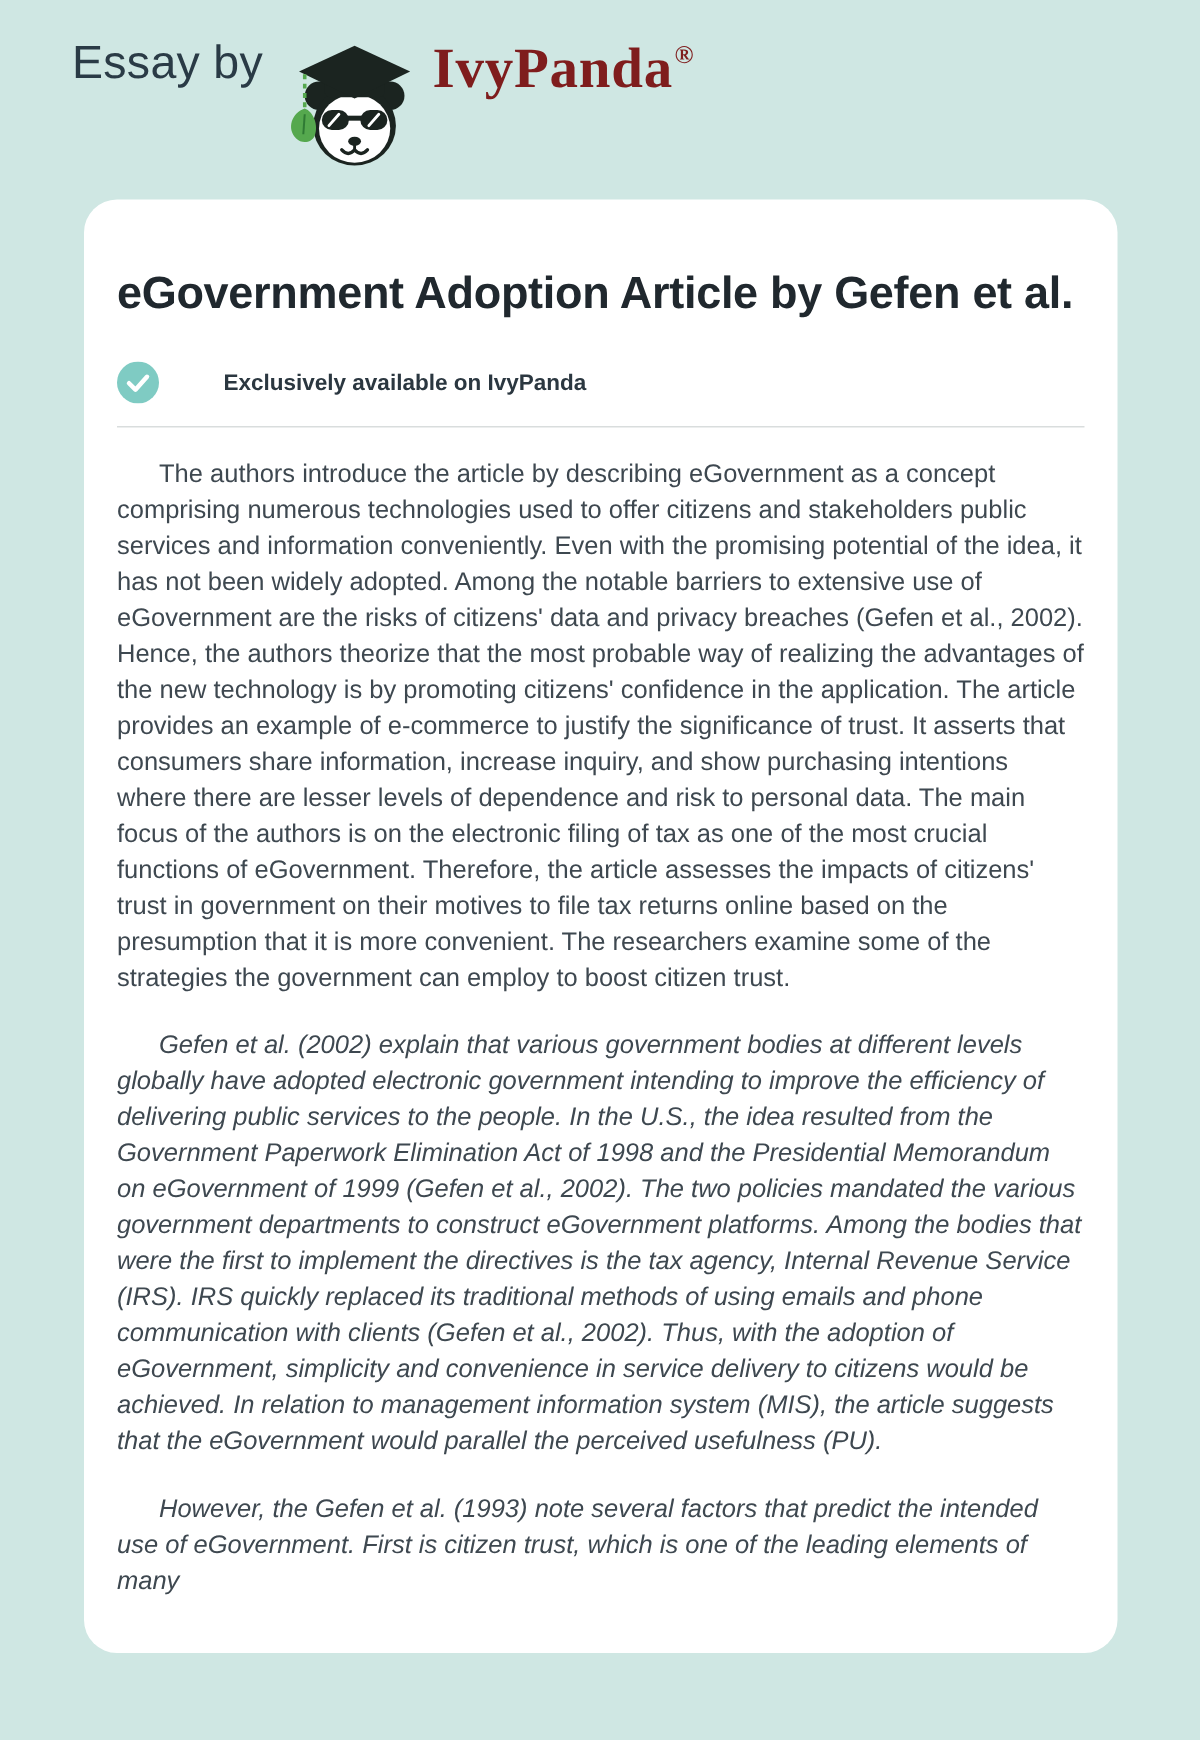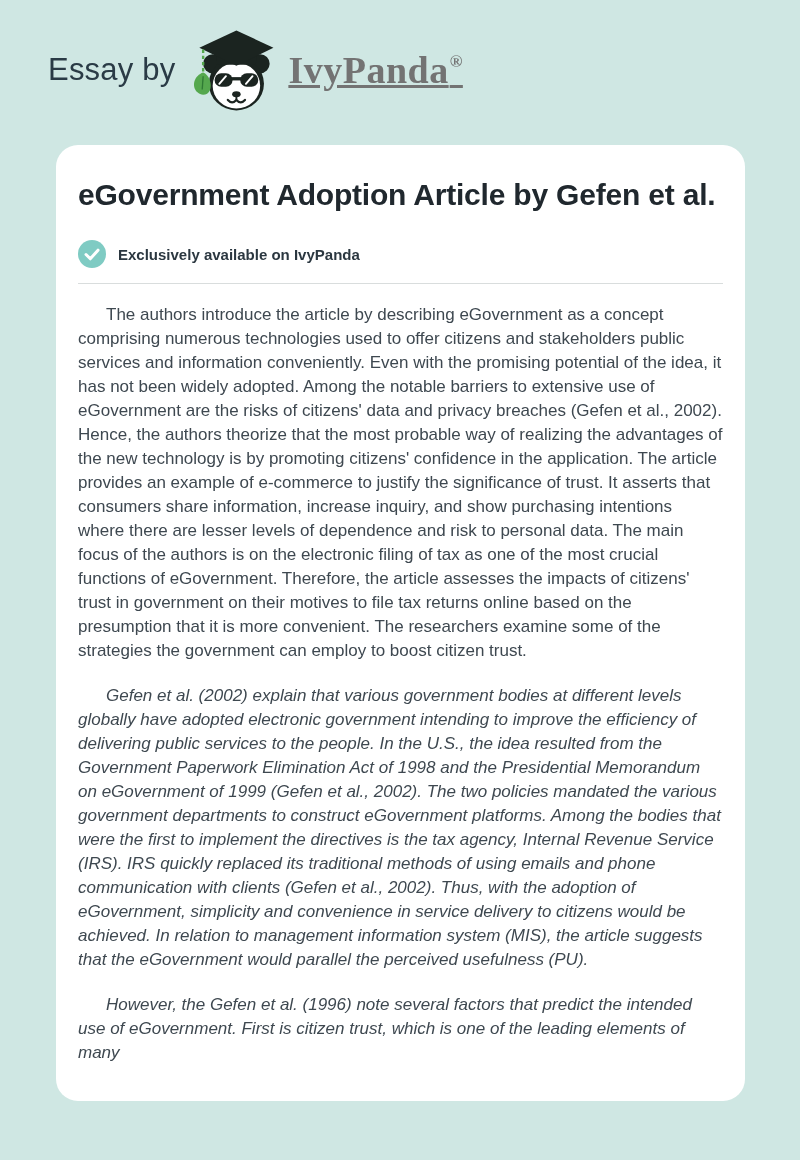--- a/index.html
+++ b/index.html
@@ -9,73 +9,73 @@
   body {
     width: 800px;
     height: 1160px;
     background: #cfe7e3;
     font-family: "Liberation Sans", sans-serif;
     overflow: hidden;
   }
   
   .header {
     display: flex;
-    align-items: center;
+    align-items: flex-start;
     height: 92px;
     margin: 24px 0 0 48px;
   }
   .essay-by {
     font-size: 31px;
     color: #2a3b46;
     letter-spacing: 0.2px;
   }
   .logo {
     display: inline-block;
     width: 95px;
     height: 92px;
     margin-left: 12px;
     flex: 0 0 auto;
   }
   .logo svg { width: 100%; height: 100%; display: block; }
   .brand {
     font-family: "Liberation Serif", serif;
     font-weight: bold;
     font-size: 38px;
-    color: #737373;
+    color: #7f1d1d;
     margin-left: 6px;
     letter-spacing: 0.5px;
-    text-decoration: underline;
   }
   .brand sup {
     font-size: 17px;
     font-weight: bold;
     vertical-align: 16px;
     margin-left: 1px;
   }
   
   .card {
     width: 689px;
     box-sizing: border-box;
-    margin: 29px auto 0 56px;
+    margin: 17px auto 0 56px;
     background: #ffffff;
     border-radius: 22px;
-    padding: 30px 22px 36px 22px;
+    padding: 43px 22px 36px 22px;
   }
   .title {
     margin: 0;
     font-size: 30px;
     line-height: 40px;
     font-weight: bold;
     color: #20282e;
     letter-spacing: -0.2px;
   }
   .badge {
     display: flex;
     align-items: center;
     margin-top: 25px;
+    gap: 31px;
   }
   .badge-circle {
     width: 28px;
     height: 28px;
     flex: 0 0 auto;
     display: inline-block;
   }
   .badge-circle svg { width: 100%; height: 100%; display: block; }
   .badge-label {
     margin-left: 12px;
@@ -145,16 +145,16 @@
           <polyline points="8,14.5 12.3,18.8 20,10.2" fill="none" stroke="#ffffff" stroke-width="3" stroke-linecap="round" stroke-linejoin="round"></polyline>
         </svg>
       </span>
       <span class="badge-label">Exclusively available on IvyPanda</span>
     </div>
 
     <hr class="divider">
 
     <p class="para">The authors introduce the article by describing eGovernment as a concept comprising numerous technologies used to offer citizens and stakeholders public services and information conveniently. Even with the promising potential of the idea, it has not been widely adopted. Among the notable barriers to extensive use of eGovernment are the risks of citizens' data and privacy breaches (Gefen et al., 2002). Hence, the authors theorize that the most probable way of realizing the advantages of the new technology is by promoting citizens' confidence in the application. The article provides an example of e-commerce to justify the significance of trust. It asserts that consumers share information, increase inquiry, and show purchasing intentions where there are lesser levels of dependence and risk to personal data. The main focus of the authors is on the electronic filing of tax as one of the most crucial functions of eGovernment. Therefore, the article assesses the impacts of citizens' trust in government on their motives to file tax returns online based on the presumption that it is more convenient. The researchers examine some of the strategies the government can employ to boost citizen trust.</p>
     <p class="para">Gefen et al. (2002) explain that various government bodies at different levels globally have adopted electronic government intending to improve the efficiency of delivering public services to the people. In the U.S., the idea resulted from the Government Paperwork Elimination Act of 1998 and the Presidential Memorandum on eGovernment of 1999 (Gefen et al., 2002). The two policies mandated the various government departments to construct eGovernment platforms. Among the bodies that were the first to implement the directives is the tax agency, Internal Revenue Service (IRS). IRS quickly replaced its traditional methods of using emails and phone communication with clients (Gefen et al., 2002). Thus, with the adoption of eGovernment, simplicity and convenience in service delivery to citizens would be achieved. In relation to management information system (MIS), the article suggests that the eGovernment would parallel the perceived usefulness (PU).</p>
-    <p class="para">However, the Gefen et al. (1996) note several factors that predict the intended use of eGovernment. First is citizen trust, which is one of the leading elements of many</p>
+    <p class="para">However, the Gefen et al. (1993) note several factors that predict the intended use of eGovernment. First is citizen trust, which is one of the leading elements of many</p>
   </main>
 
 </div>
 
 </body></html>

